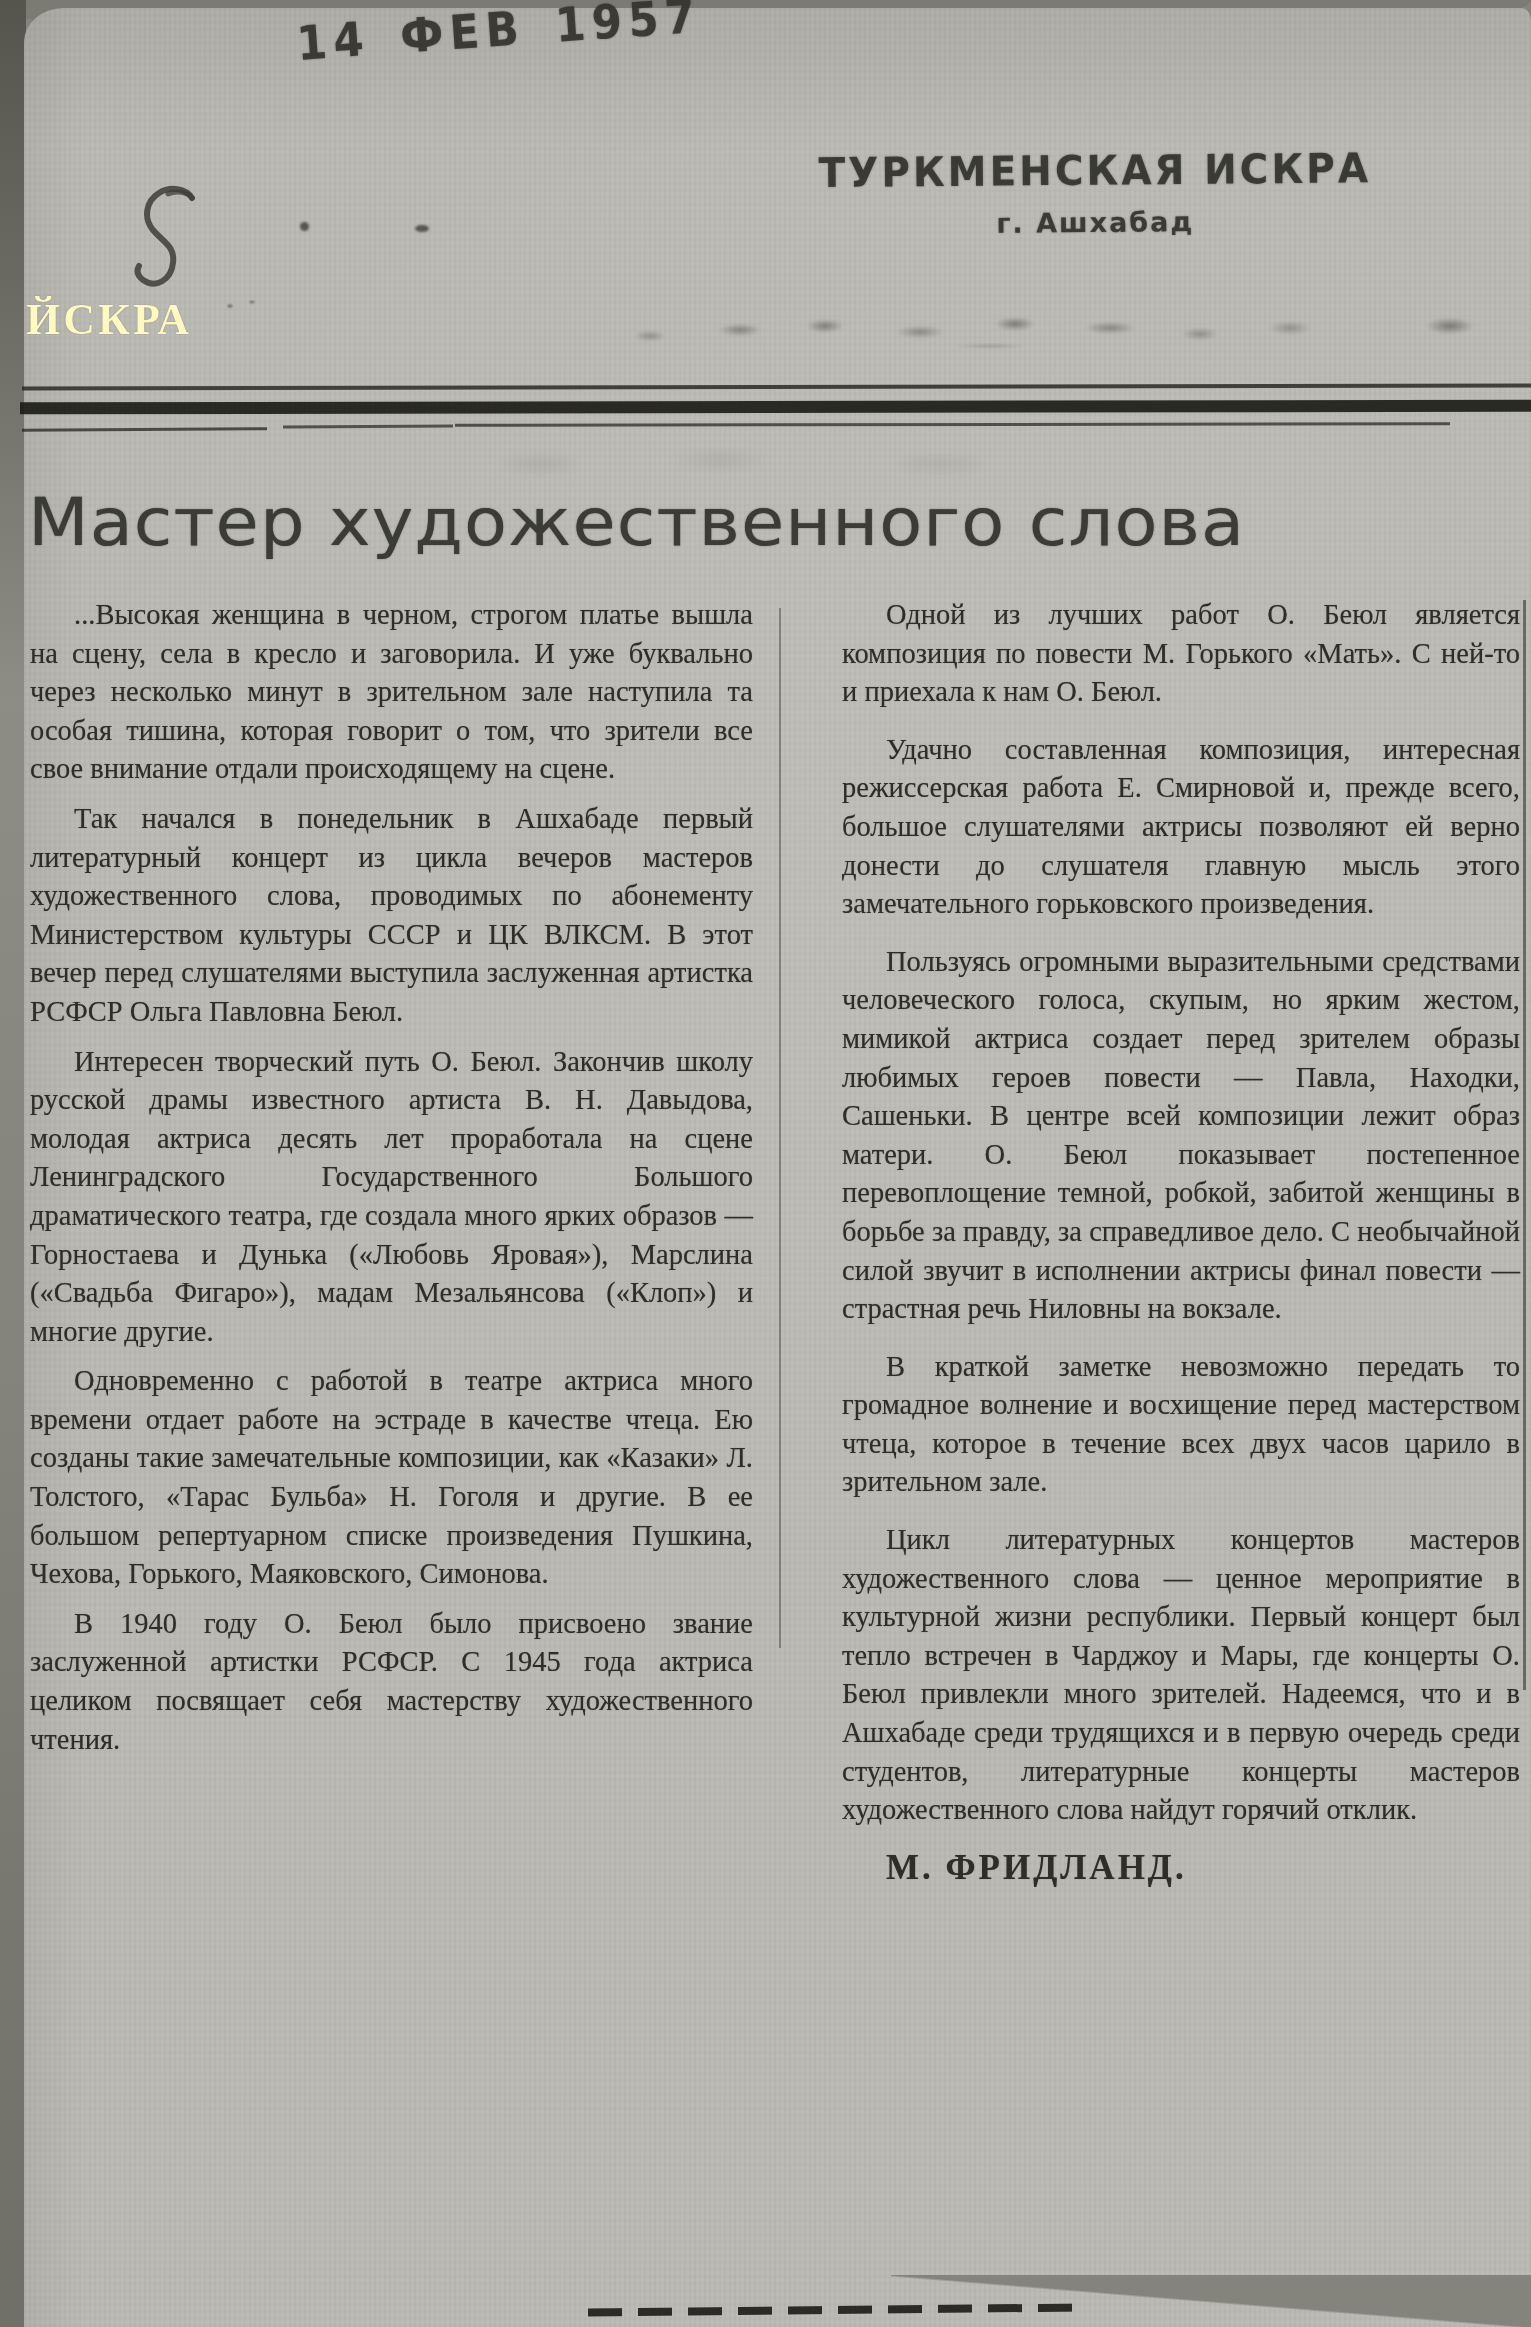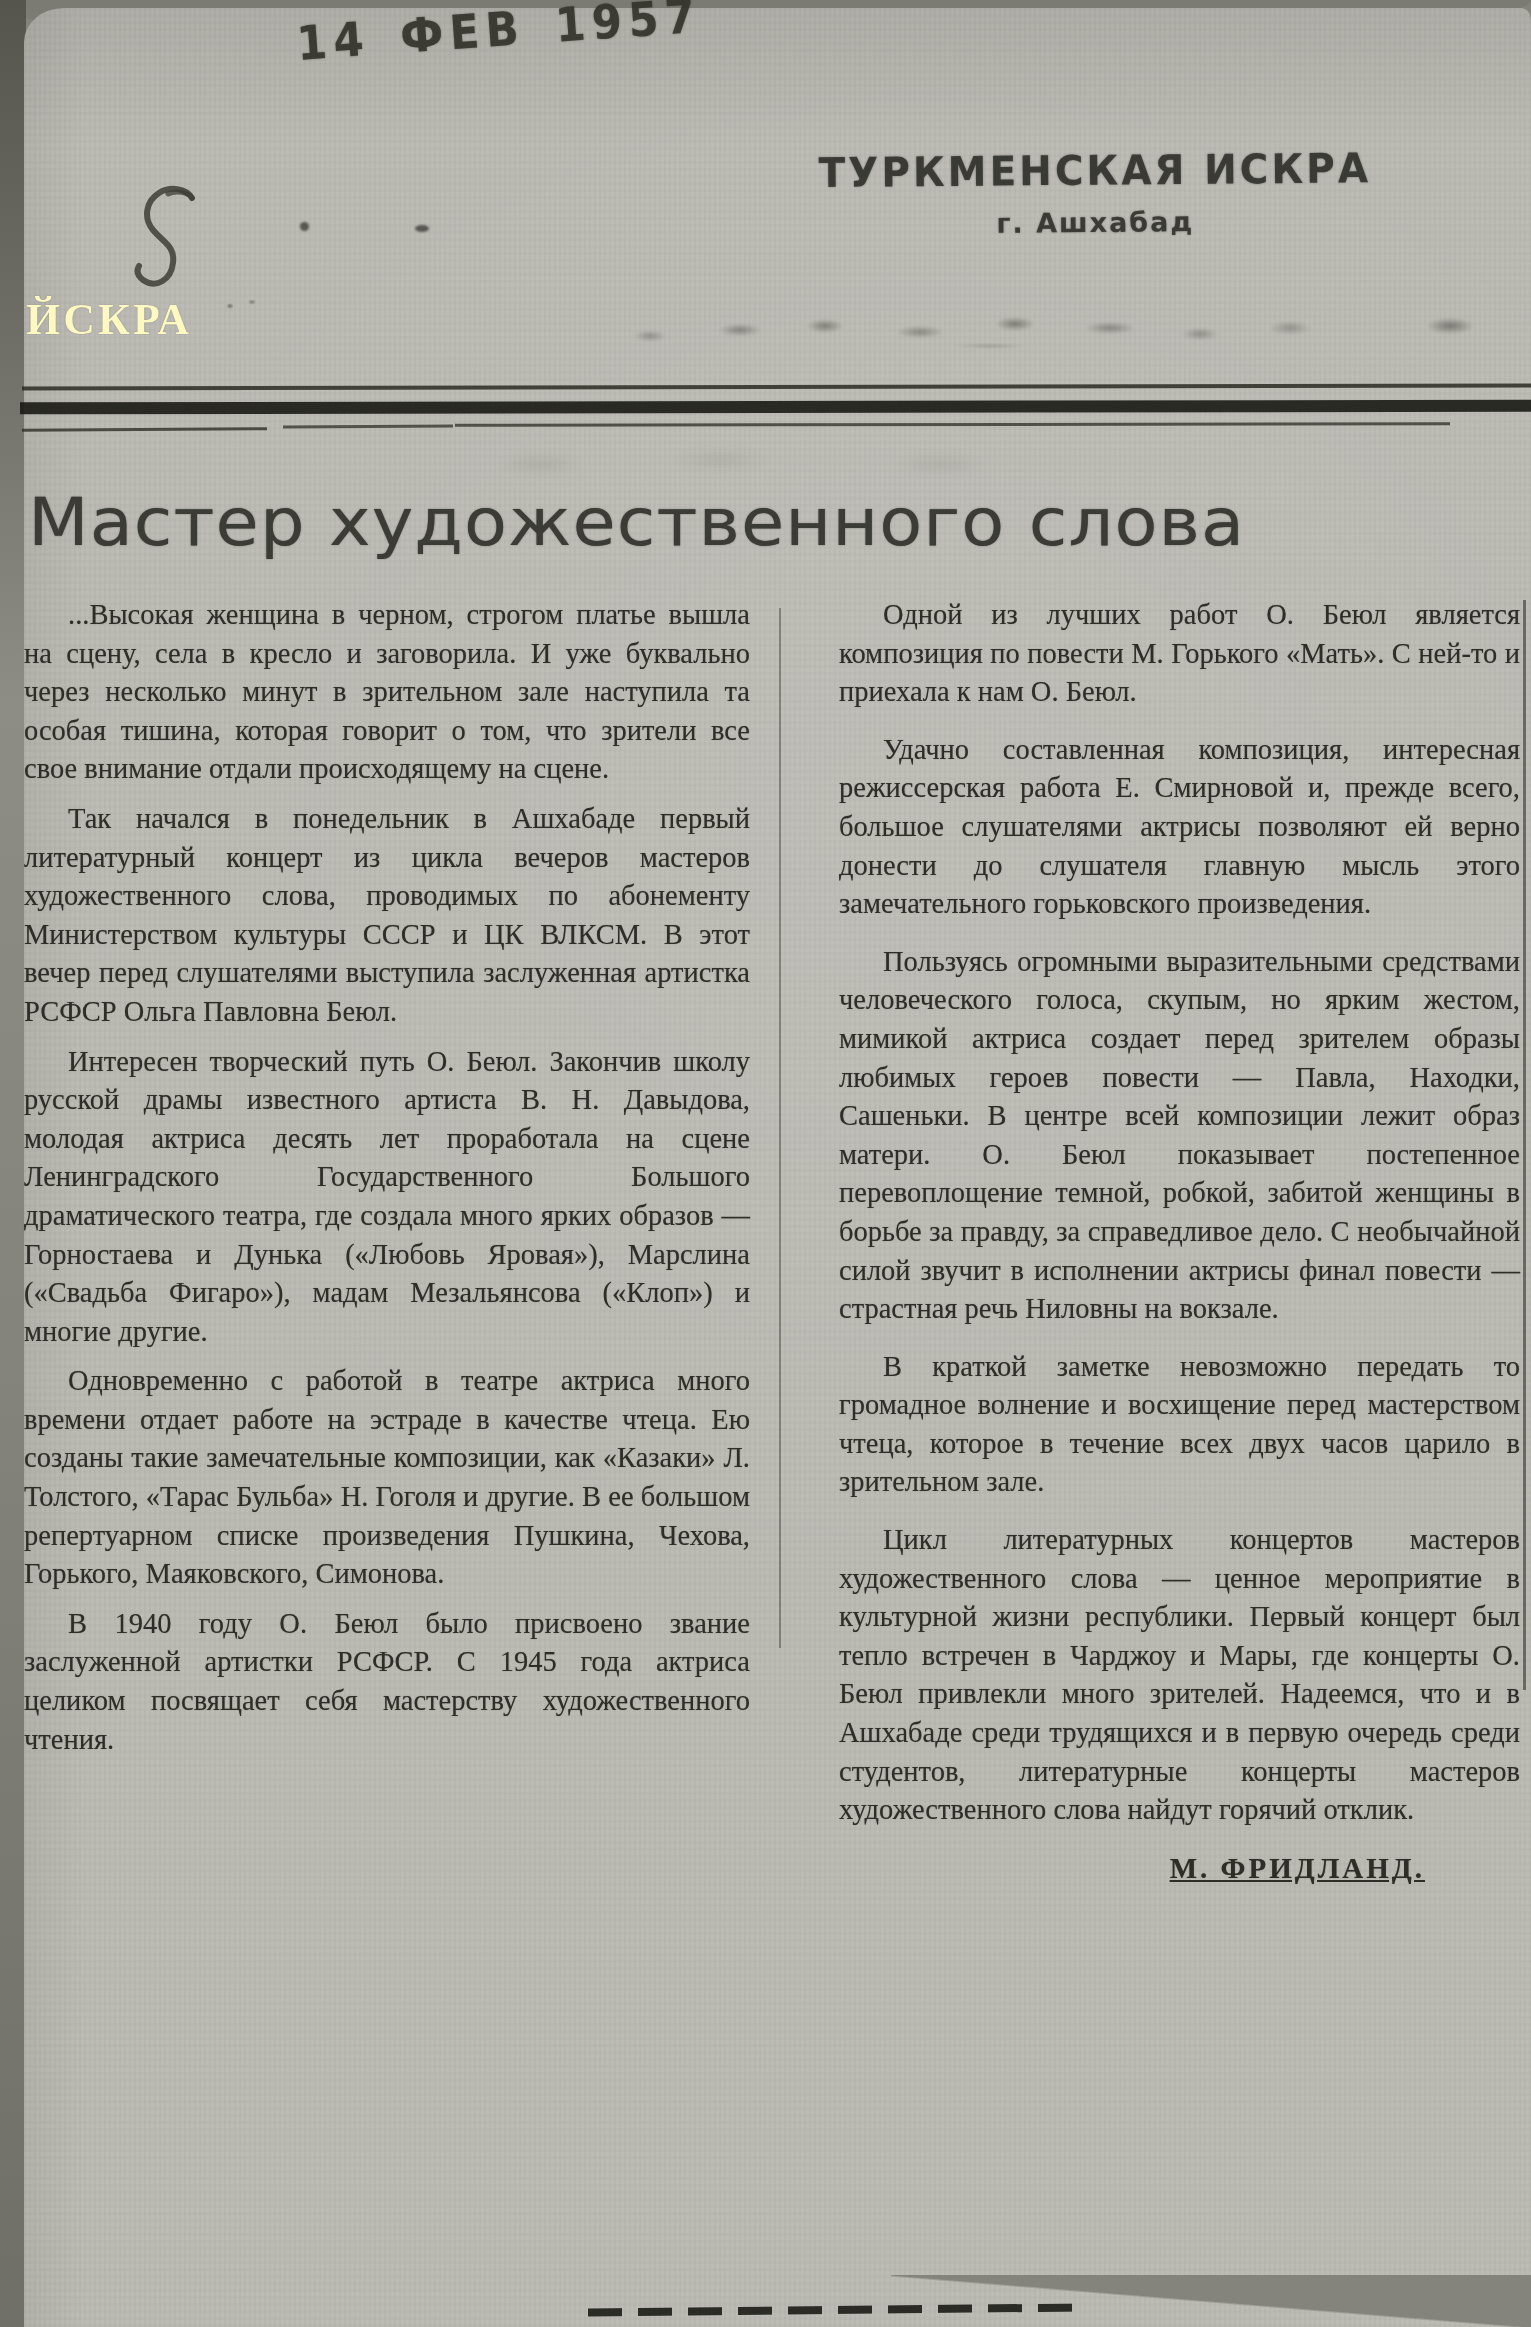--- a/index.html
+++ b/index.html
@@ -113,39 +113,38 @@
   
   .article-body{
     position:absolute;left:24px;top:596px;width:1500px;
     display:flex;gap:44px;
     color:#2e2e28;
     font-size:28.5px;line-height:38.6px;
     text-align:justify;
     text-shadow:0 0 1px rgba(46,46,40,0.45);
   }
   .col{flex:1 1 0;}
-  .col-left{}
+  .col-left{padding-left:6px;}
   .col-right{padding-right:4px;}
   .article-body p{margin:0 0 11px 0;text-indent:44px;}
   .col-right p{margin-bottom:19px;margin-left:45px;}
   .hand-underline{
     text-decoration-style:wavy;
     text-decoration-thickness:2px;
     text-decoration-color:rgba(72,72,62,0.8);
     text-underline-offset:8px;
   }
   .byline{
     margin-top:30px;
-    text-align:right;
+    text-align:left;
     padding-right:95px;
     font-weight:bold;
-    font-size:29px;
+    font-size:35px;
     letter-spacing:3px;
     text-indent:0;
-    text-decoration:underline;
   }
   
   .vrule-mid{position:absolute;left:779px;top:608px;width:2px;height:1040px;background:rgba(44,44,38,0.4);}
   .vrule-right{position:absolute;left:1523px;top:600px;width:2.5px;height:1090px;background:rgba(40,40,34,0.55);}
   
   .dashed-bottom{
     position:absolute;left:588px;top:2306px;width:500px;height:8px;
     background:repeating-linear-gradient(90deg,#1c1c17 0 34px, rgba(0,0,0,0) 34px 50px);
     transform:rotate(-0.6deg);
     opacity:0.9;

